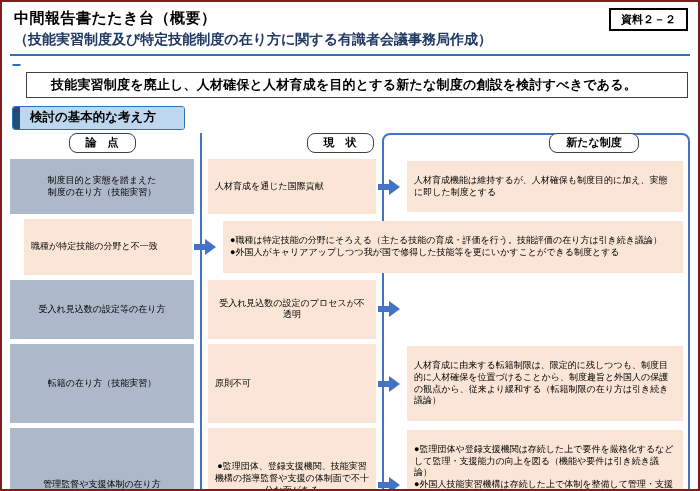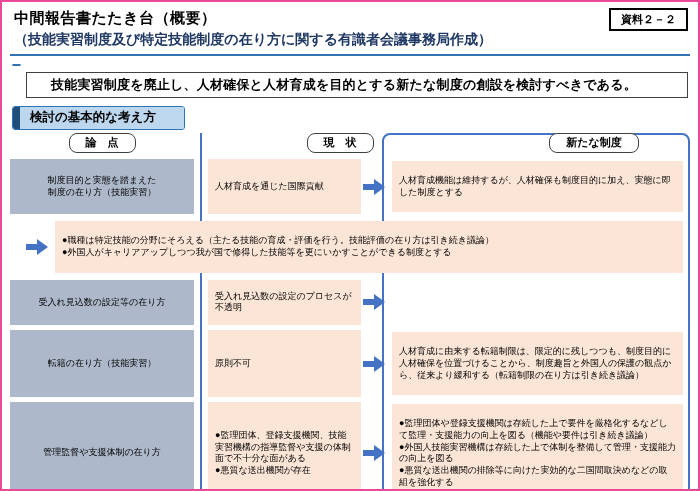--- a/index.html
+++ b/index.html
@@ -1,18 +1,18 @@
 <!DOCTYPE html>
 <html style="--accent: #2e74b5; --accent-dark: #1f4e79; --header-bg: #bdd7ee; --frame: #4472c4; --issue-bg: #adb9ca; --cell-bg: #fbe5d6; --subtitle: #1f3864;"><head>
 <meta charset="utf-8">
 <style>
   * { margin:0; padding:0; box-sizing:border-box; }
   html,body { background:#ffffff; }
   .page {
-    width:700px; height:491px; background:#fff; border:2px solid #ec4899;
+    width:700px; height:491px; background:#fff; border:2px solid #7f1d1d;
     position:relative; overflow:hidden; color:#000;
     font-family:Liberation Serif, serif;
   }
   .titlebar { position:relative; padding:7px 10px 0 12px; }
   .title { font-size:15px; font-weight:bold; letter-spacing:0.5px; }
   .subtitle { font-size:14px; font-weight:bold; color:var(--subtitle,#1f3864); margin-top:3px; }
   .docnum {
     position:absolute; top:6px; right:10px; background:#fff;
     border:2px solid #000; padding:2px 10px; font-size:11px; font-weight:bold;
   }
@@ -49,21 +49,21 @@
     font-weight:bold; font-size:11px; line-height:1.45; padding:1px 16px;
   }
 
   .trow { position:relative; z-index:1; display:flex; align-items:stretch; margin-bottom:5px; }
   .cell { font-size:9px; line-height:1.3; white-space:pre-line; }
   .c-issue {
     width:184px; background:var(--issue-bg,#adb9ca);
     display:flex; align-items:center; justify-content:center; text-align:center; padding:3px 8px;
   }
   .c-gap { width:14px; }
-  .c-current { width:153px; background:var(--cell-bg,#fbe5d6); display:flex; align-items:center; padding:11px 7px; }
+  .c-current { width:168px; background:var(--cell-bg,#fbe5d6); display:flex; align-items:center; padding:18px 7px;text-align:center; }
   .c-arrow { width:26px; display:flex; align-items:center; justify-content:center; }
   .c-new { flex:1; background:var(--cell-bg,#fbe5d6); display:flex; align-items:center; padding:14px 7px; margin:2px 7px 2px 5px; }
   .r1{min-height:42px}.r2{min-height:46px}.r3{min-height:44px}.r4{min-height:48px}.r5{min-height:68px}.r6{min-height:46px}
 
   .arrow-shape { position:relative; width:22px; height:16px; }
   .arrow-shape .shaft { position:absolute; display:block; left:0; top:5px; width:11px; height:6px; background:var(--frame,#4472c4); }
   .arrow-shape .head {
     position:absolute; display:block; left:11px; top:0; width:0; height:0;
     border-left:11px solid var(--frame,#4472c4); border-top:8px solid transparent; border-bottom:8px solid transparent;
   }
@@ -117,20 +117,21 @@
         <span class="arrow-shape">
             <span class="shaft"></span>
             <span class="head"></span>
           </span>
       </div>
       <div class="cell c-new">人材育成機能は維持するが、人材確保も制度目的に加え、実態に即した制度とする</div>
     </div>
 
     <div class="trow r2">
       <div class="c-gap"></div>
+      <div class="cell c-current">職種が特定技能の分野と不一致</div>
       <div class="c-arrow">
         <span class="arrow-shape">
             <span class="shaft"></span>
             <span class="head"></span>
           </span>
       </div>
       <div class="cell c-new">●職種は特定技能の分野にそろえる（主たる技能の育成・評価を行う。技能評価の在り方は引き続き議論）
 ●外国人がキャリアアップしつつ我が国で修得した技能等を更にいかすことができる制度とする</div>
     </div>
 

